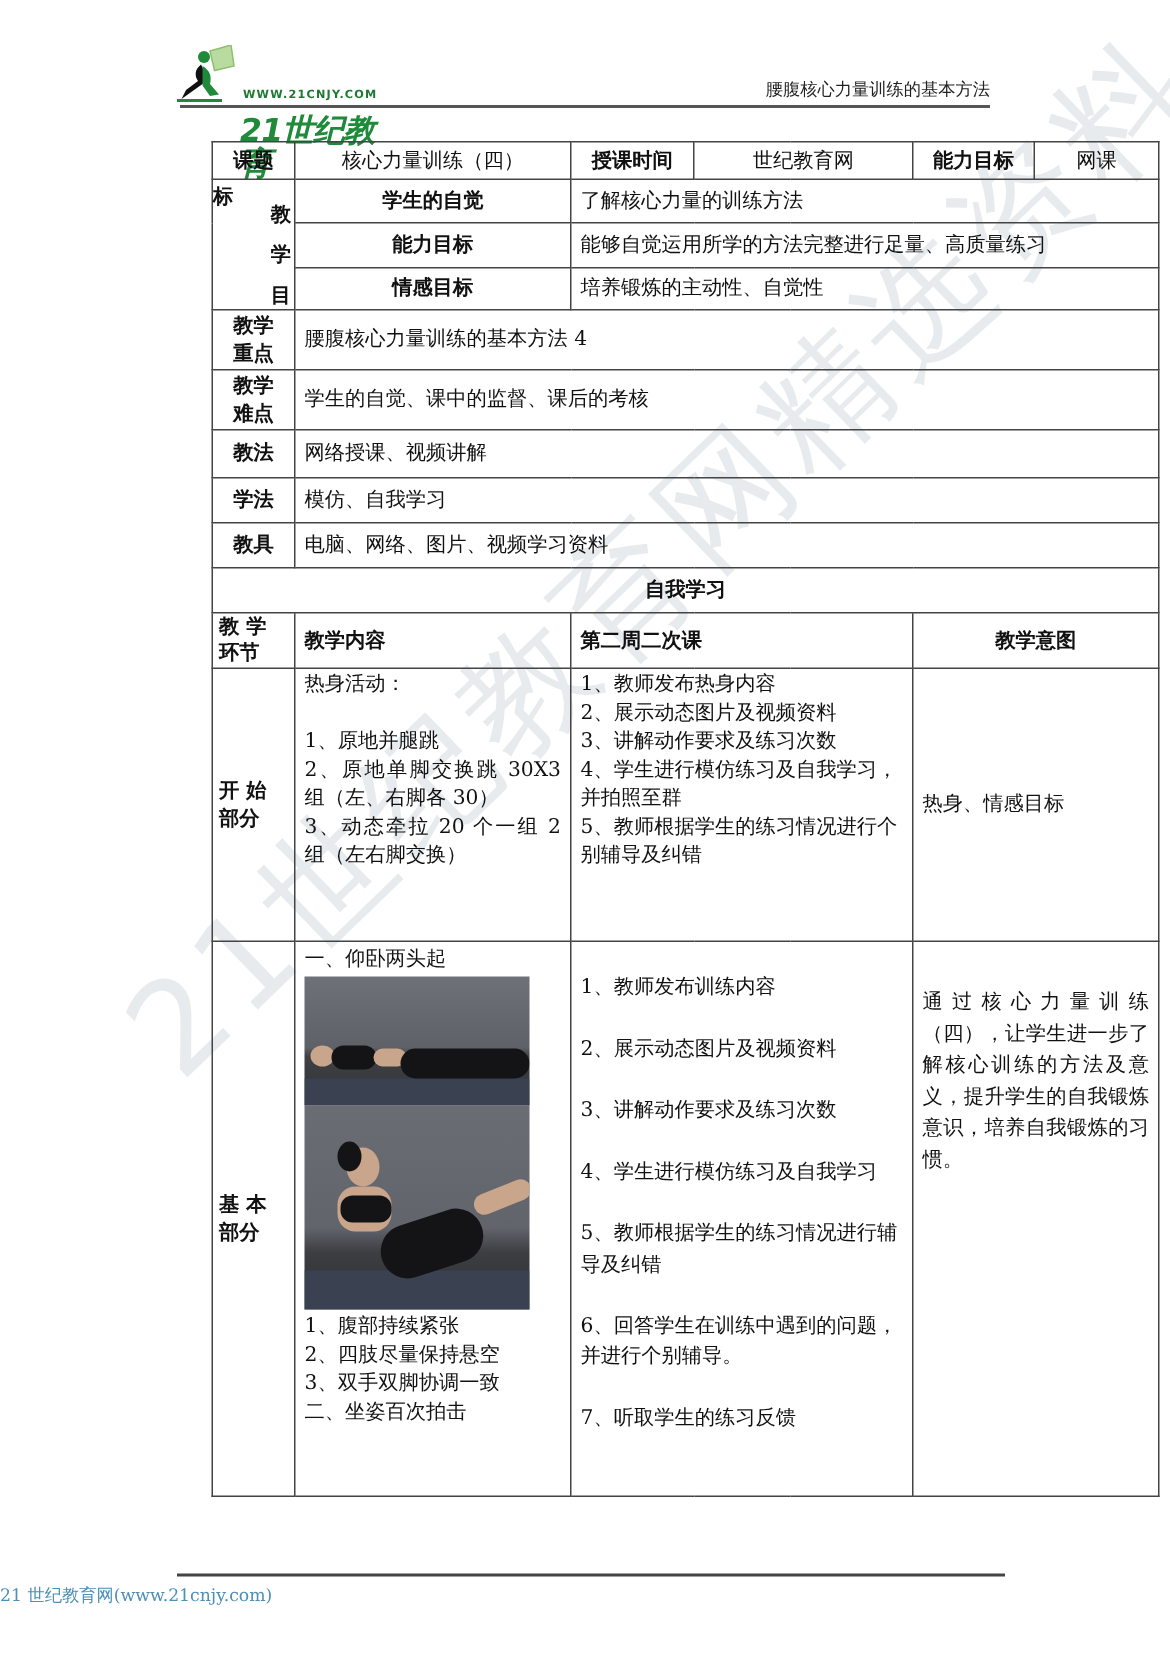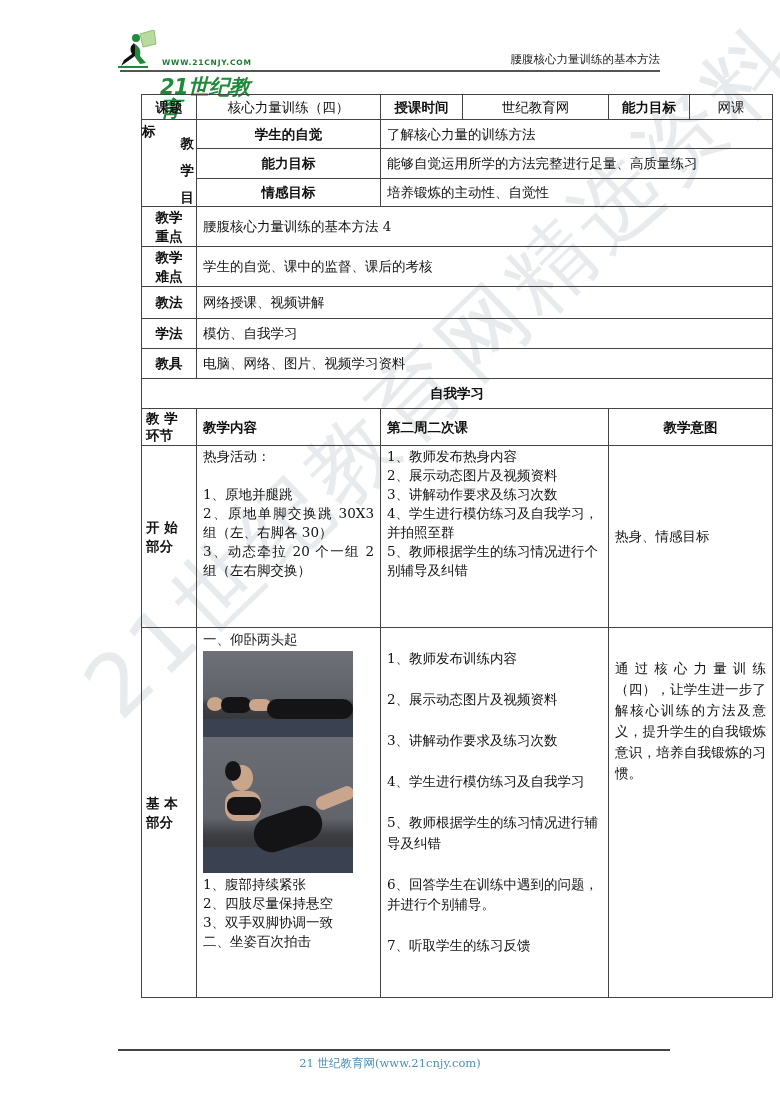--- a/index.html
+++ b/index.html
@@ -35,21 +35,21 @@
   .pre { white-space:pre-line; }
   .photo { display:block; width:150px; margin:2px 0 0 0; }
   .photo .p1 { width:150px; height:86px; background:linear-gradient(#6f7179 0%, #5f6169 55%, #3f4145 62%, #2e3034 100%); position:relative; overflow:hidden; }
   .photo .p2 { width:150px; height:136px; background:linear-gradient(#6b6d75 0%, #62646c 60%, #3c3e42 72%, #2c2e32 100%); position:relative; overflow:hidden; }
   .fig { position:absolute; background:#141416; border-radius:40px; }
   .skin { position:absolute; background:#c9a58c; border-radius:50%; }
   .mat { position:absolute; background:#3a4150; }
 
   
   .footer-rule { position:absolute; left:118px; top:1049px; width:552px; height:2px; background:#444; }
-  .footer-text { position:absolute; left:0; width:780px; top:1056px; text-align:center; font-size:11.5px; color:#4d8fb5;
+  .footer-text { position:absolute; left:0; width:780px; top:1056px; font-size:11.5px; color:#4d8fb5;
                  font-family:"DejaVu Serif","Liberation Serif",serif; }
 </style>
 </head>
 <body>
 
 <div class="page-header">
   <div class="logo">
     <svg class="logo-runner" viewBox="0 0 42 38">
       <polygon points="22,4 36,0 38,14 25,17" fill="#b9dba0" stroke="#8dbf6e" stroke-width="1"></polygon>
       <circle cx="18" cy="8" r="4" fill="#1e8a3a"></circle>

